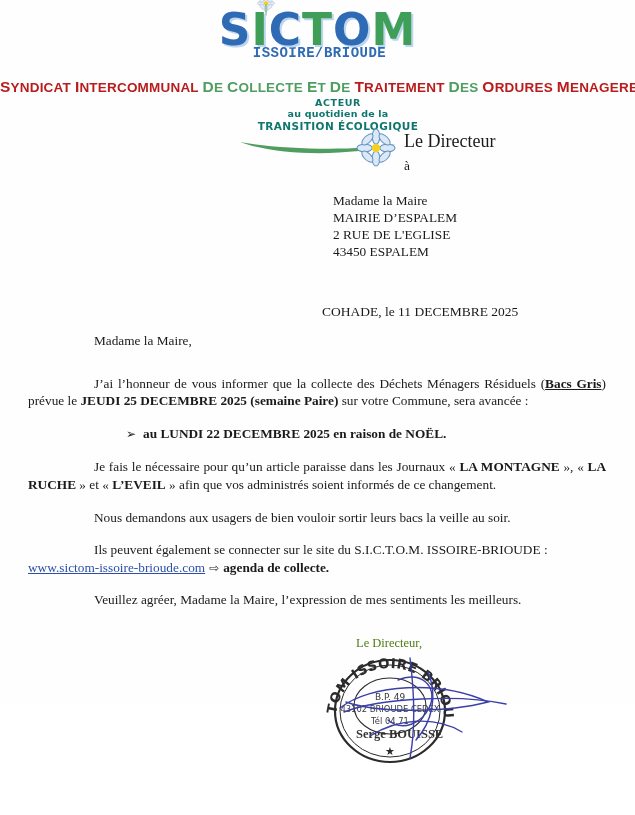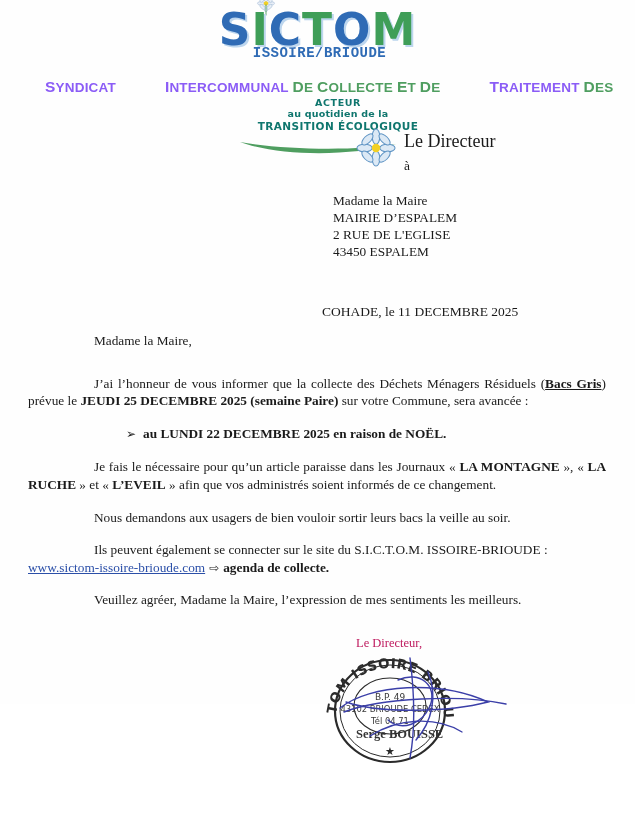--- a/index.html
+++ b/index.html
@@ -77,21 +77,21 @@
     left: 0;
     right: 0;
     text-align: center;
     font-family: "Liberation Sans", sans-serif;
     font-weight: bold;
     font-size: 13.5px;
     letter-spacing: 0.2px;
     white-space: nowrap;
   }
   .synd-line .cap { font-size: 15.5px; }
-  .blue { color: #8b5cf6; margin-left: 45px; }
+  .blue { color: #b91c1c; }
   .green { color: #4f9e60; }
 
   
   .acteur-block {
     position: absolute;
     left: 248px;
     top: 98px;
     width: 180px;
     text-align: center;
     font-family: "DejaVu Sans", sans-serif;
@@ -192,21 +192,21 @@
     left: 300px;
     top: 632px;
     width: 220px;
     height: 165px;
   }
   .sig-title {
     position: absolute;
     left: 56px;
     top: 4px;
     font-size: 12.5px;
-    color: #be185d;
+    color: #4d7c0f;
     white-space: nowrap;
   }
   .sig-name {
     position: absolute;
     left: 56px;
     top: 95px;
     font-size: 12.5px;
     font-weight: bold;
     color: #333;
     white-space: nowrap;

